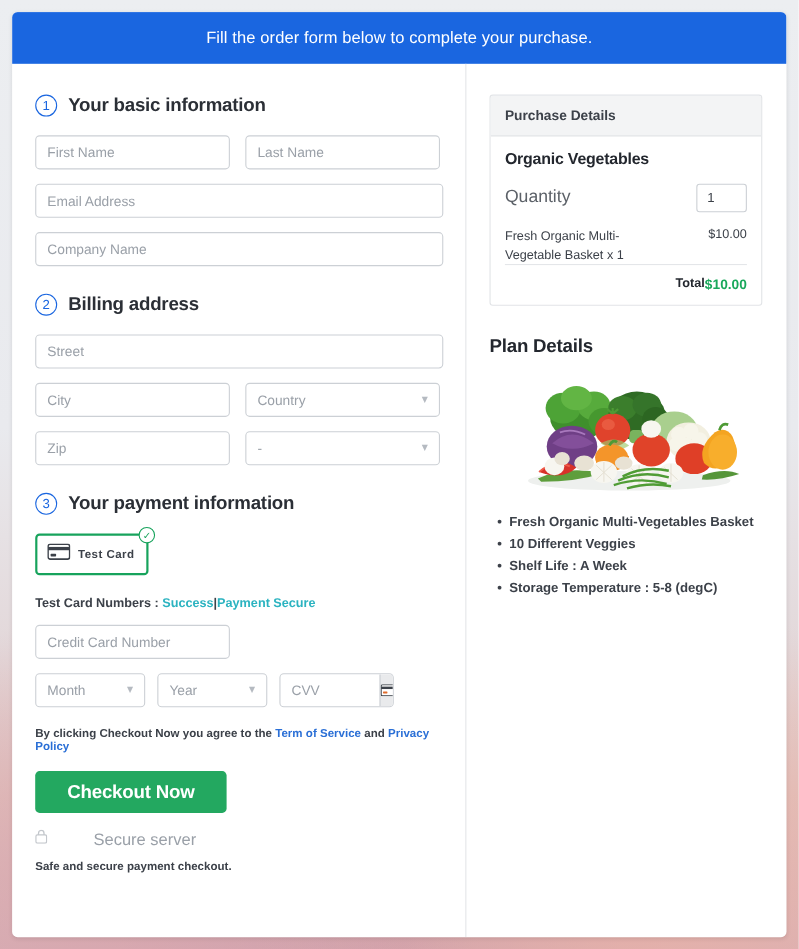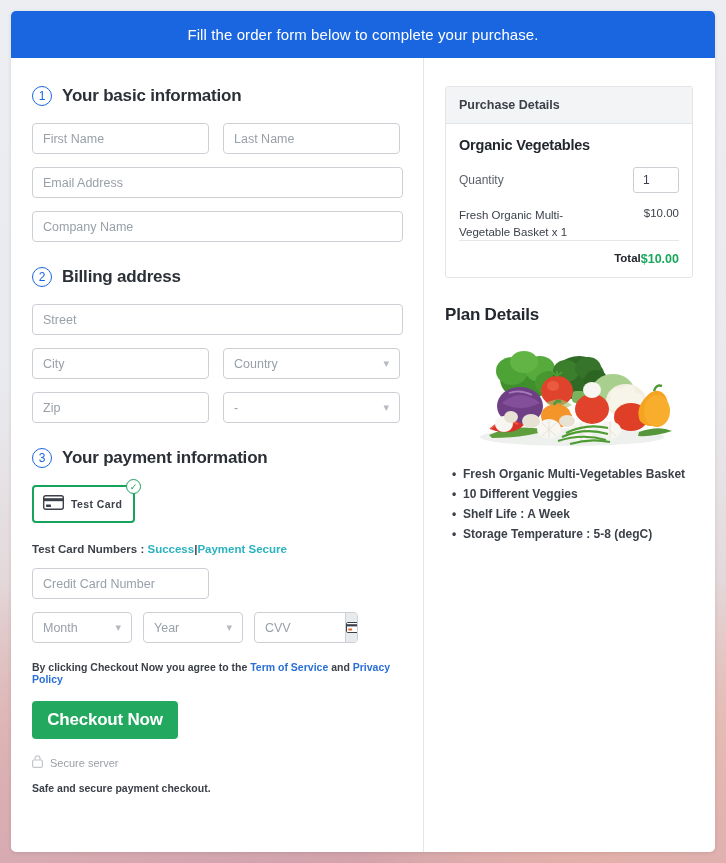--- a/index.html
+++ b/index.html
@@ -84,37 +84,37 @@
   }
   .cvvwrap .cvvtxt { flex: 1; padding: 0 10px; font-size: 12.5px; color: #9aa0a8; }
   .cvvbtn {
     width: 30px; height: 100%; background: #e9eaec; border-left: 1px solid #ccd0d5;
     display: flex; align-items: center; justify-content: center;
   }
   .terms { font-size: 10.5px; color: #3c4149; font-weight: 600; margin-bottom: 16px; }
   .terms a { color: #2a6fd6; text-decoration: none; font-weight: 600; }
   .checkout-btn {
     background: #23a860; color: #ffffff; border: none; border-radius: 4px;
-    width: 146px; height: 38px; font-size: 17px; font-weight: 600;
+    width: 174px; height: 38px; font-size: 17px; font-weight: 600;
     font-family: "Liberation Sans", sans-serif; cursor: pointer;
     letter-spacing: -0.2px;
   }
   .secure { display: flex; align-items: center; gap: 7px; margin-top: 15px; }
-  .secure-txt { font-size: 11px; color: #9aa0a8; }
+  .secure-txt { font-size: 15px; color: #9aa0a8; margin-left: 35px; }
   .safe-txt { font-size: 10.5px; color: #3c4149; font-weight: 600; margin-top: 10px; }
 
   .pd-card { border: 1px solid #e2e4e7; border-radius: 3px; overflow: hidden; }
   .pd-head {
     background: #f3f4f5; padding: 11px 13px; font-size: 12.5px;
     color: #3c4149; font-weight: 600; border-bottom: 1px solid #e2e4e7;
   }
   .pd-body { padding: 13px 13px 11px 13px; }
   .pd-prod { font-size: 14.5px; color: #23272e; font-weight: 700; margin-bottom: 14px; letter-spacing: -0.2px; }
   .pd-qtyrow { display: flex; align-items: center; justify-content: space-between; margin-bottom: 14px; }
-  .pd-qtylbl { font-size: 12px; color: #5c6168; }
+  .pd-qtylbl { font-size: 16px; color: #5c6168; }
   .pd-qtyin {
     width: 46px; height: 26px; border: 1px solid #ccd0d5; border-radius: 3px;
     font-size: 12px; color: #3c4149; display: flex; align-items: center; padding: 0 9px;
   }
   .pd-itemrow { display: flex; justify-content: space-between; gap: 10px; border-bottom: 1px solid #e4e6e9; }
   .pd-itemname { font-size: 11.5px; color: #3c4149; line-height: 1.45; max-width: 125px; font-weight: 500; }
   .pd-itemprice { font-size: 11.5px; color: #3c4149; font-weight: 500; white-space: nowrap; }
   .pd-totalrow { display: flex; justify-content: flex-end; padding-top: 11px; }
   .pd-totallbl { font-size: 11.5px; color: #23272e; font-weight: 700; }
   .pd-totalval { font-size: 12.5px; color: #19a85b; font-weight: 700; }

